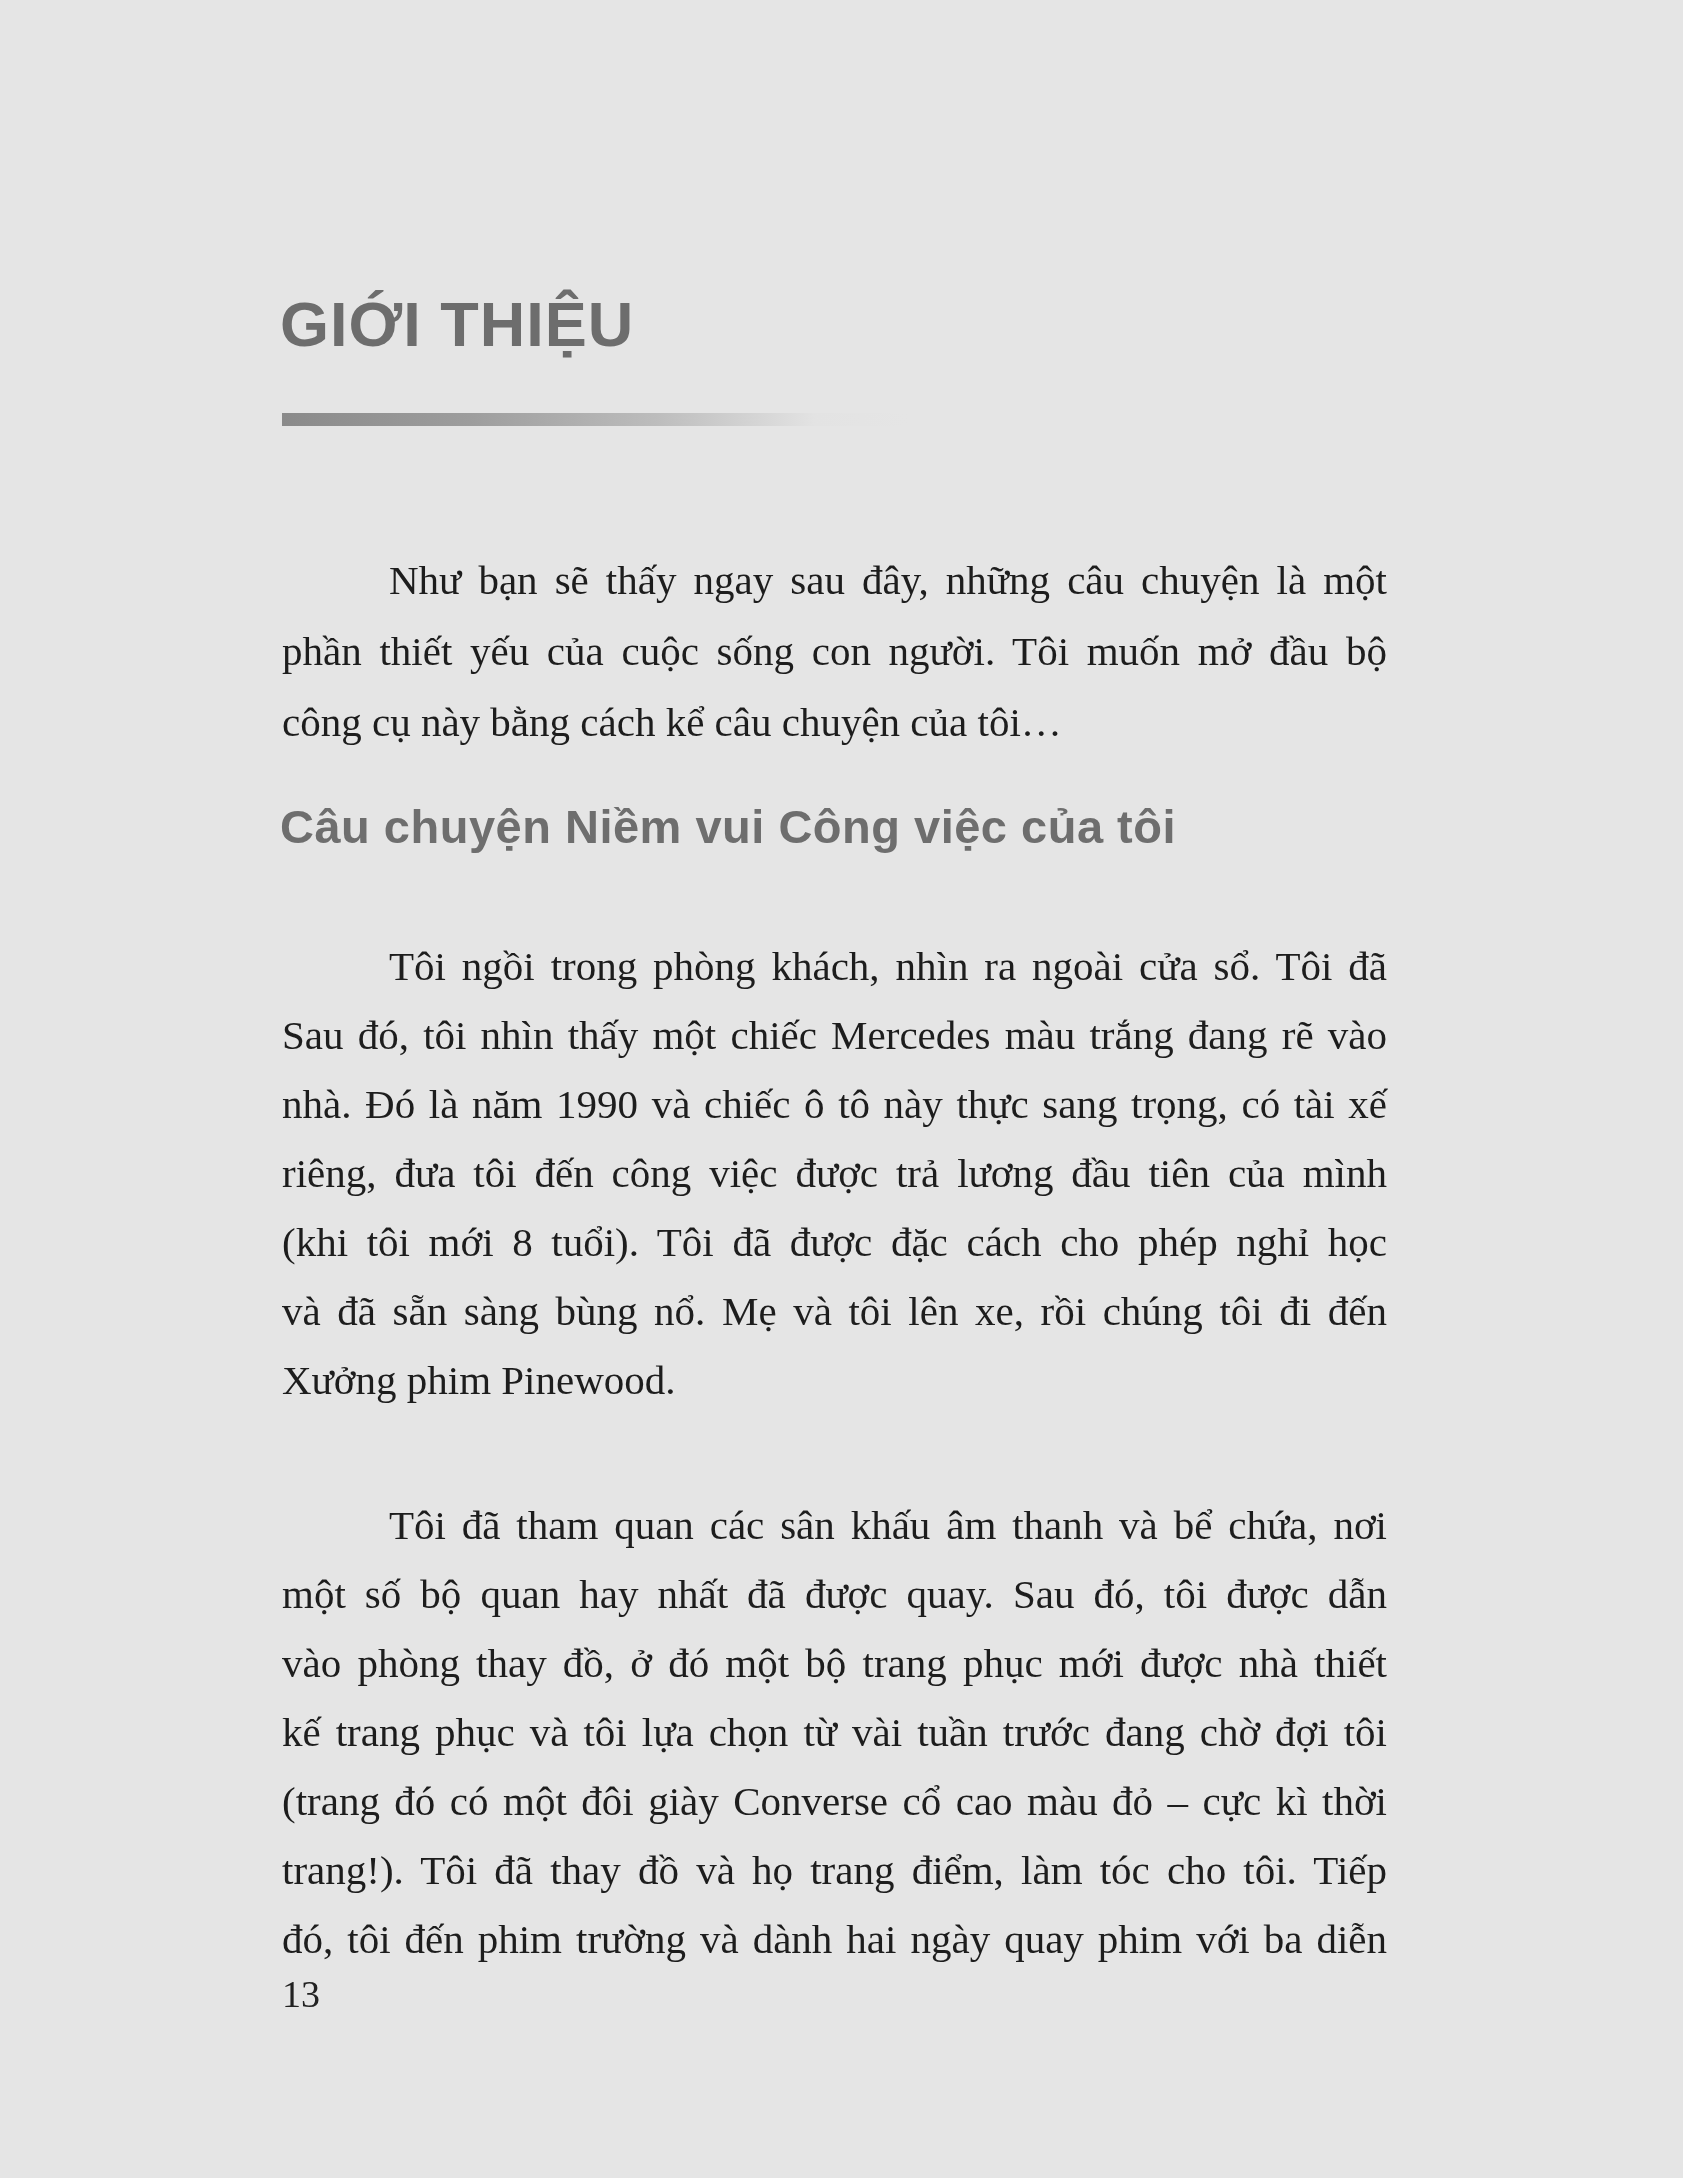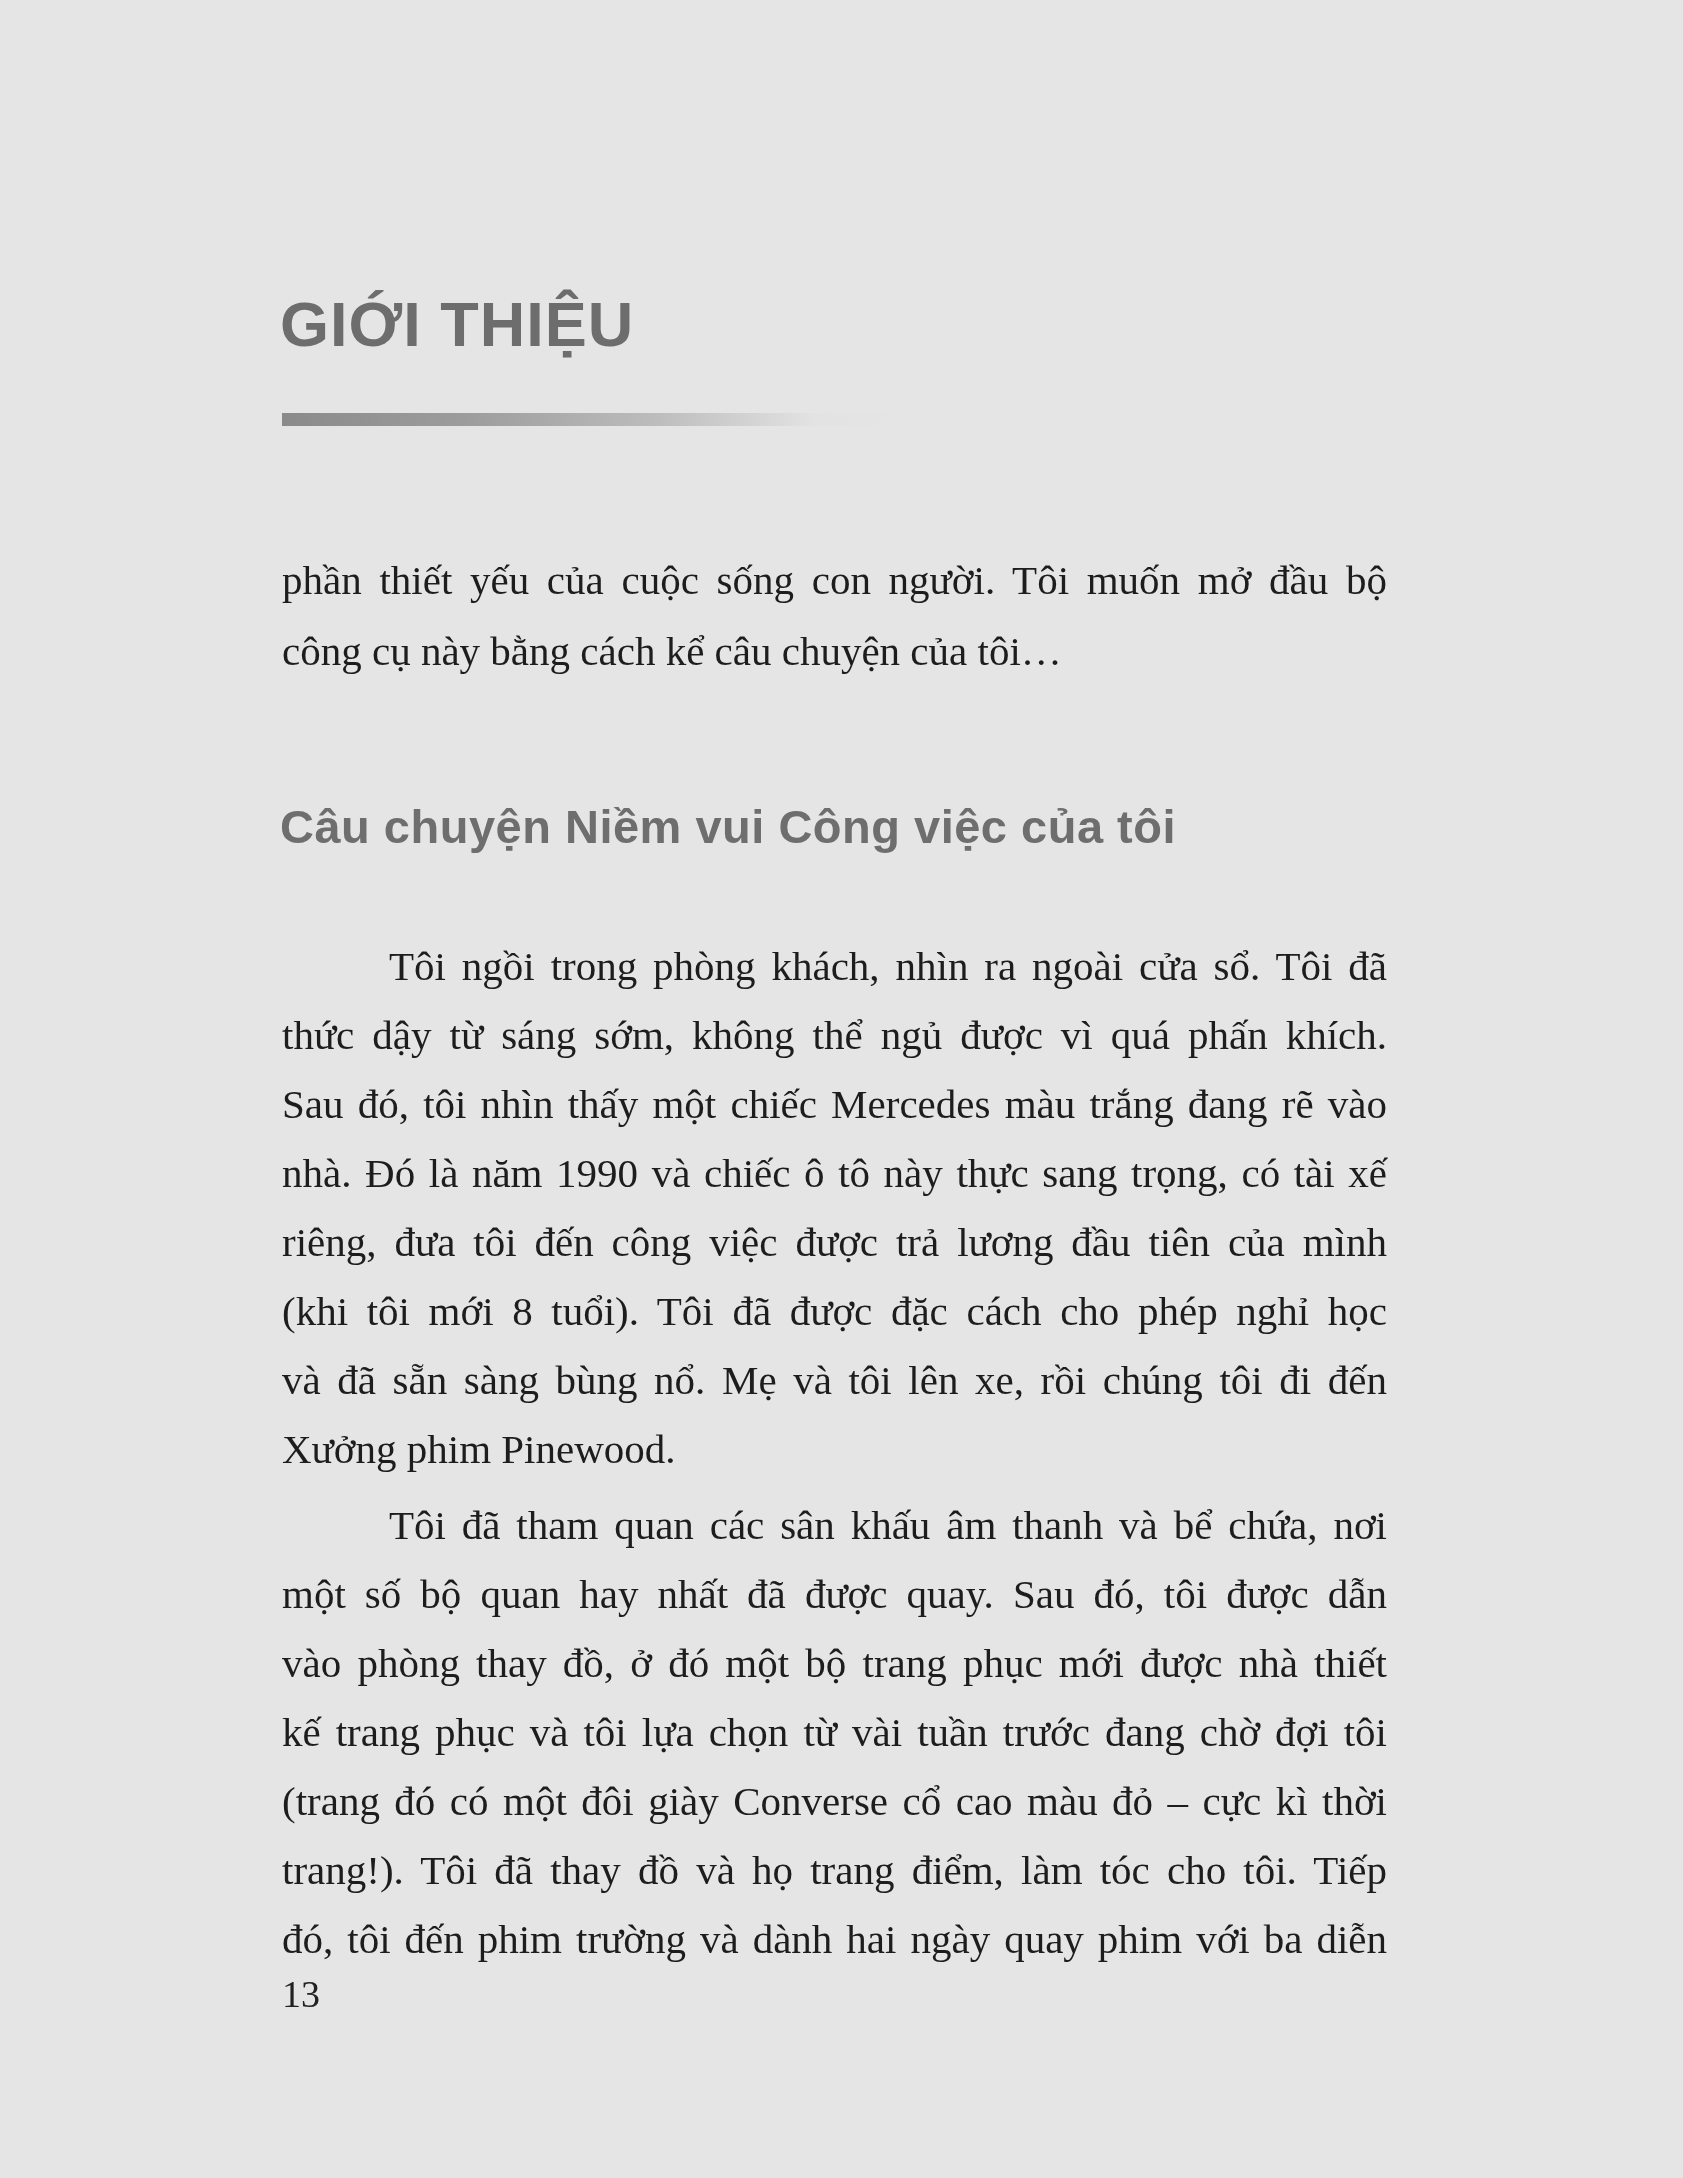--- a/index.html
+++ b/index.html
@@ -83,29 +83,29 @@
 </head>
 <body>
 
 <div class="page">
 
   <div class="chapter-title">GIỚI THIỆU</div>
 
   <div class="title-rule"></div>
 
   <div class="body-block p1">
+    <div class="jline indent">Như bạn sẽ thấy ngay sau đây, những câu chuyện là một</div>
     <div class="jline">phần thiết yếu của cuộc sống con người. Tôi muốn mở đầu bộ</div>
     <div class="jline last">công cụ này bằng cách kể câu chuyện của tôi…</div>
   </div>
 
   <div class="section-heading">Câu chuyện Niềm vui Công việc của tôi</div>
 
   <div class="body-block p2">
     <div class="jline indent">Tôi ngồi trong phòng khách, nhìn ra ngoài cửa sổ. Tôi đã</div>
-    <div class="jline">thức dậy từ sáng sớm, không thể ngủ được vì quá phấn khích.</div>
     <div class="jline">Sau đó, tôi nhìn thấy một chiếc Mercedes màu trắng đang rẽ vào</div>
     <div class="jline">nhà. Đó là năm 1990 và chiếc ô tô này thực sang trọng, có tài xế</div>
     <div class="jline">riêng, đưa tôi đến công việc được trả lương đầu tiên của mình</div>
     <div class="jline">(khi tôi mới 8 tuổi). Tôi đã được đặc cách cho phép nghỉ học</div>
     <div class="jline">và đã sẵn sàng bùng nổ. Mẹ và tôi lên xe, rồi chúng tôi đi đến</div>
     <div class="jline last">Xưởng phim Pinewood.</div>
   </div>
 
   <div class="body-block p3">
     <div class="jline indent">Tôi đã tham quan các sân khấu âm thanh và bể chứa, nơi</div>

